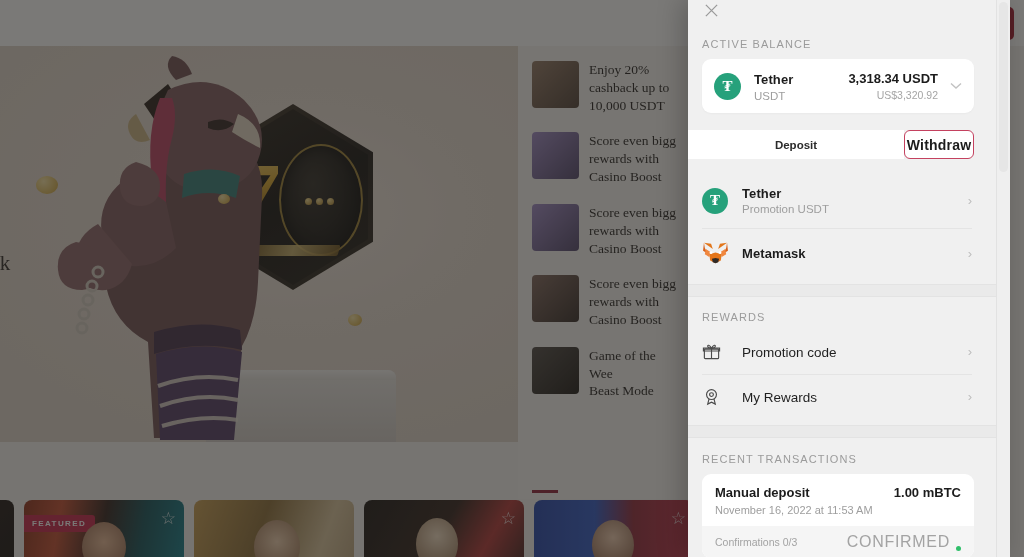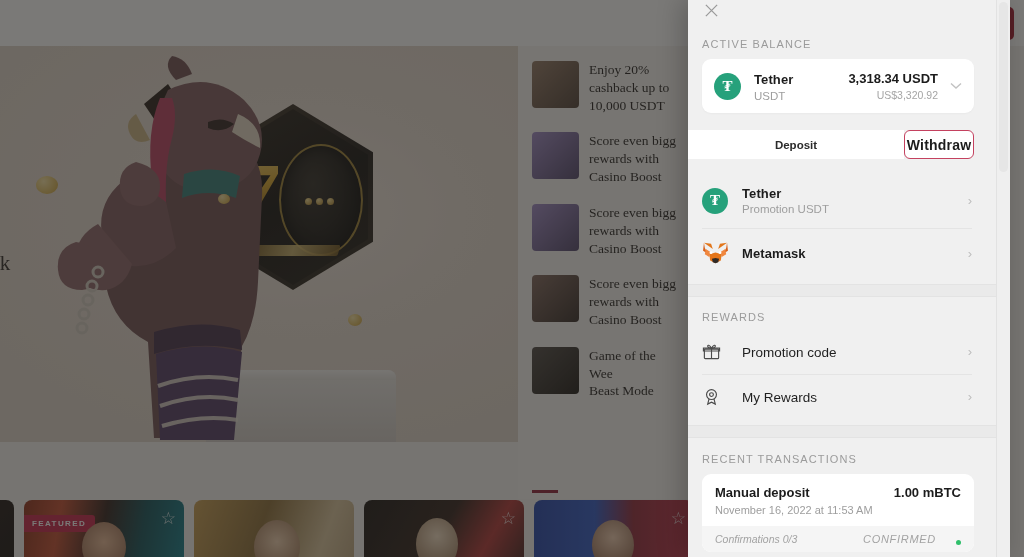--- a/index.html
+++ b/index.html
@@ -213,24 +213,23 @@
     background: #fff; border-radius: 9px; margin: 9px 22px 0 14px; padding: 11px 13px 0 13px;
   }
   .tx-top { display: flex; justify-content: space-between; align-items: flex-start; }
   .tx-title { font-size: 13px; font-weight: 700; color: #1c1c1c; }
   .tx-date { font-size: 11px; color: #9e9e9e; margin-top: 4px; }
   .tx-amt { font-size: 13px; font-weight: 700; color: #1c1c1c; }
   .tx-foot {
     display: flex; justify-content: space-between; align-items: center;
     background: #f5f5f5; margin: 10px -13px 0 -13px; padding: 7px 13px;
     border-radius: 0 0 9px 9px;
-    font-style: italic;
   }
   .tx-conf { font-size: 10.5px; color: #a3a3a3; }
-  .tx-status { font-size: 11px; letter-spacing: .7px; color: #a3a3a3; display:flex; align-items:flex-end; gap:20px; }
+  .tx-status { font-size: 16px; letter-spacing: .7px; color: #a3a3a3; display:flex; align-items:flex-end; gap:6px; }
   .dot-g { width: 5px; height: 5px; border-radius: 50%; background: #2fbf6a; display:inline-block; }
 
   .scrollbar-track {
     position: absolute; right: 0; top: 0; bottom: 0; width: 14px; background: #efefef;
     border-left: 1px solid #e2e2e2;
   }
   .scrollbar-thumb {
     position: absolute; right: 2px; top: 2px; width: 9px; height: 170px;
     border-radius: 5px; background: #e6e6e6;
   }

